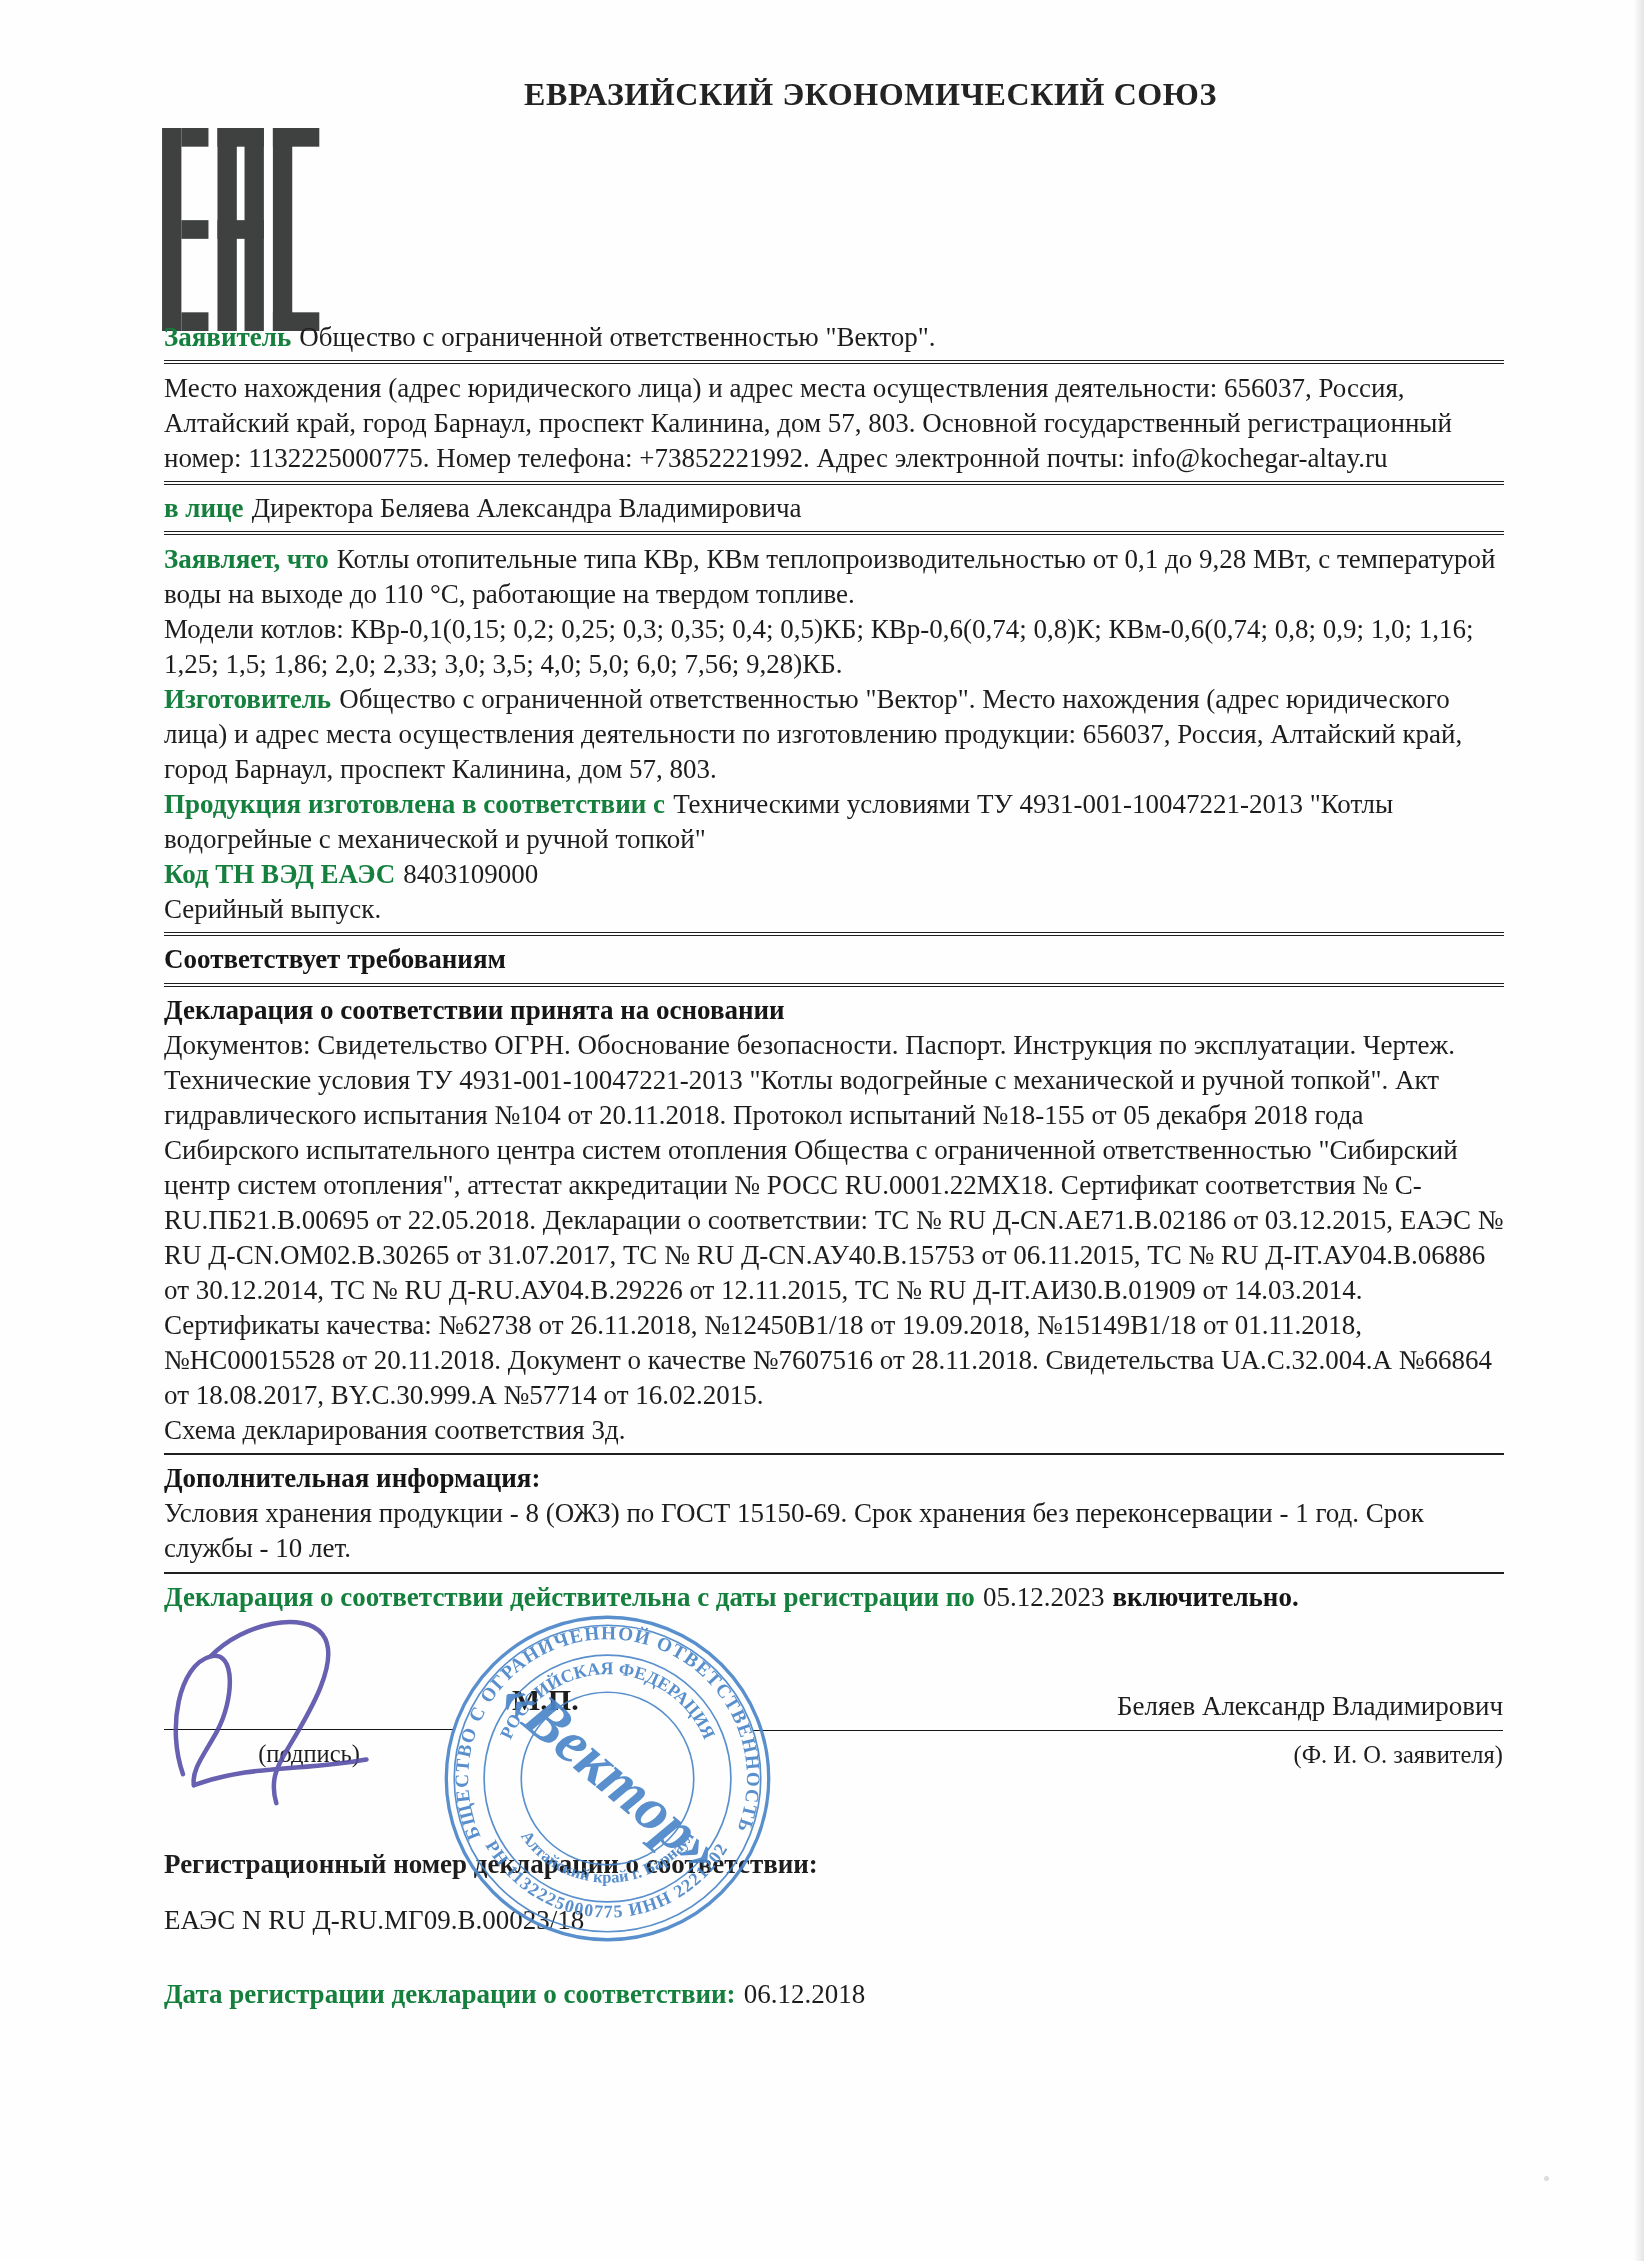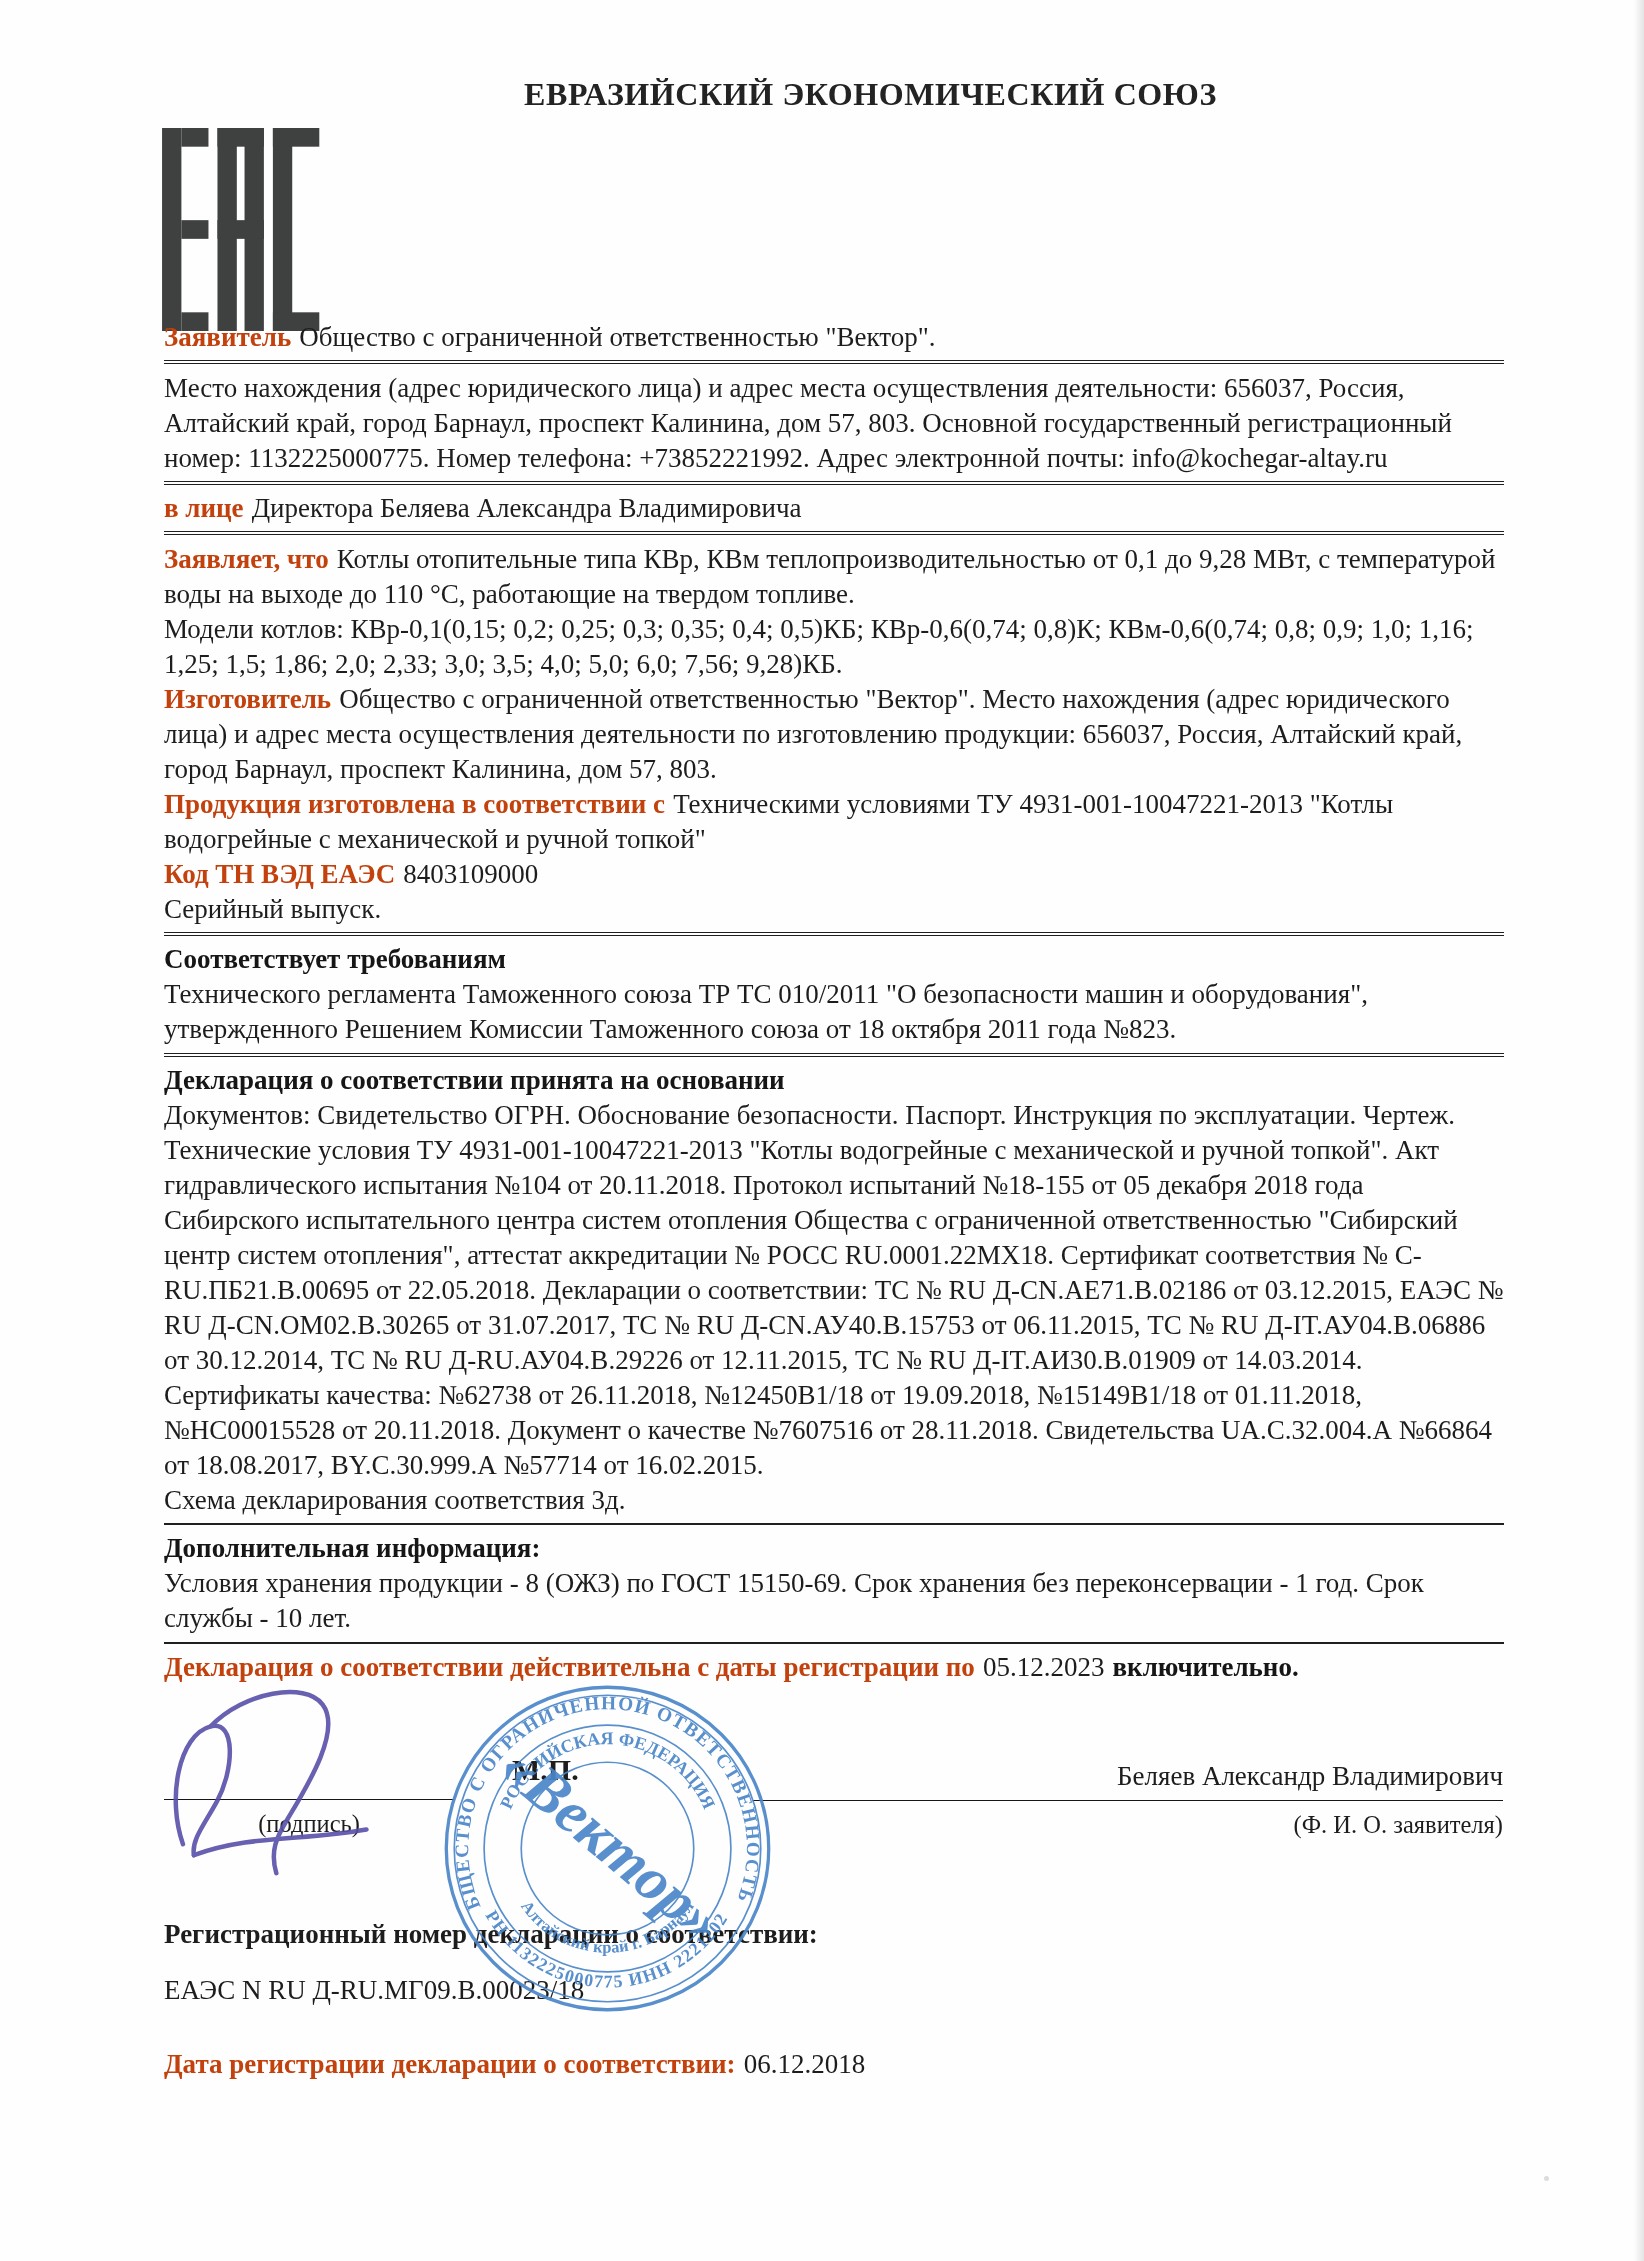--- a/index.html
+++ b/index.html
@@ -19,21 +19,21 @@
   
   .eac{position:absolute;left:162px;top:128px;width:158px;height:203px;}
 
   
   .title{position:absolute;left:290px;right:193px;top:70px;text-align:center;}
   .title .t1,.title .t2{font-weight:bold;font-size:32px;line-height:49px;letter-spacing:0.6px;color:#232323;}
 
   
   .content{position:absolute;left:164px;right:140px;top:320px;font-size:27px;line-height:35px;}
   .content p{margin:0;}
-  .lbl{font-weight:bold;margin-right:0.30em;color:#c2410c;}
+  .lbl{font-weight:bold;margin-right:0.30em;color:#15803d;}
   .lbl-solo{font-weight:bold;color:#161616;}
   .val{margin-right:0.30em;}
   .rule-d{border:none;border-top:4.5px double #1f1f1f;margin:5.2px 0 6.4px 0;}
   .rule-1{border:none;border-top:2.6px solid #1f1f1f;margin:5.2px 0 6.4px 0;}
 
   
   .sig-row{position:relative;height:193px;margin-top:17px;}
   .sig-svg{position:absolute;left:-9.7px;top:-22.5px;width:309px;height:219px;z-index:1;}
   .sig-line{position:absolute;left:0;top:97px;width:290px;border-top:1.9px solid #161616;}
   .sig-caption{position:absolute;left:0;top:104px;width:290px;text-align:center;font-size:24.5px;}
@@ -95,21 +95,20 @@
     <p><span class="lbl">Изготовитель</span><span>Общество с ограниченной ответственностью "Вектор". Место нахождения (адрес юридического лица) и адрес места осуществления деятельности по изготовлению продукции: 656037, Россия, Алтайский край, город Барнаул, проспект Калинина, дом 57, 803.</span></p>
 
     <p><span class="lbl">Продукция изготовлена в соответствии с</span><span>Техническими условиями ТУ 4931-001-10047221-2013 "Котлы водогрейные  с механической и ручной топкой"</span></p>
 
     <p><span class="lbl">Код ТН ВЭД ЕАЭС</span><span>8403109000</span></p>
 
     <p>Серийный выпуск.</p>
     <hr class="rule-d">
 
     <p><span class="lbl-solo">Соответствует требованиям</span></p>
-    <p>Технического регламента Таможенного союза ТР ТС 010/2011 "О безопасности машин и оборудования", утвержденного Решением Комиссии Таможенного союза от 18 октября 2011 года №823.</p>
     <hr class="rule-d">
 
     <p><span class="lbl-solo">Декларация о соответствии принята на основании</span></p>
     <p>Документов: Свидетельство ОГРН. Обоснование безопасности. Паспорт. Инструкция по эксплуатации. Чертеж. Технические условия ТУ 4931-001-10047221-2013 "Котлы водогрейные с механической и ручной топкой". Акт гидравлического испытания №104 от 20.11.2018. Протокол испытаний №18-155 от 05 декабря 2018 года Сибирского испытательного центра систем отопления Общества с ограниченной ответственностью "Сибирский центр систем отопления", аттестат аккредитации № РОСС RU.0001.22МХ18. Сертификат соответствия № С-RU.ПБ21.В.00695 от 22.05.2018. Декларации о соответствии: ТС № RU Д-CN.АЕ71.В.02186 от 03.12.2015, ЕАЭС № RU Д-CN.ОМ02.В.30265 от 31.07.2017, ТС № RU Д-CN.АУ40.В.15753 от 06.11.2015, ТС № RU Д-IT.АУ04.В.06886 от 30.12.2014, ТС № RU Д-RU.АУ04.В.29226 от 12.11.2015, ТС № RU Д-IT.АИ30.В.01909 от 14.03.2014. Сертификаты качества: №62738 от 26.11.2018, №12450В1/18 от 19.09.2018, №15149В1/18 от 01.11.2018, №НС00015528 от 20.11.2018. Документ о качестве №7607516 от 28.11.2018. Свидетельства UA.С.32.004.А №66864 от 18.08.2017, BY.С.30.999.А №57714 от 16.02.2015.</p>
     <p>Схема декларирования соответствия 3д.</p>
     <hr class="rule-1">
 
     <p><span class="lbl-solo">Дополнительная информация:</span></p>
     <p>Условия хранения продукции - 8 (ОЖЗ) по ГОСТ 15150-69. Срок хранения без переконсервации - 1 год. Срок службы - 10 лет.</p>
     <hr class="rule-1">

